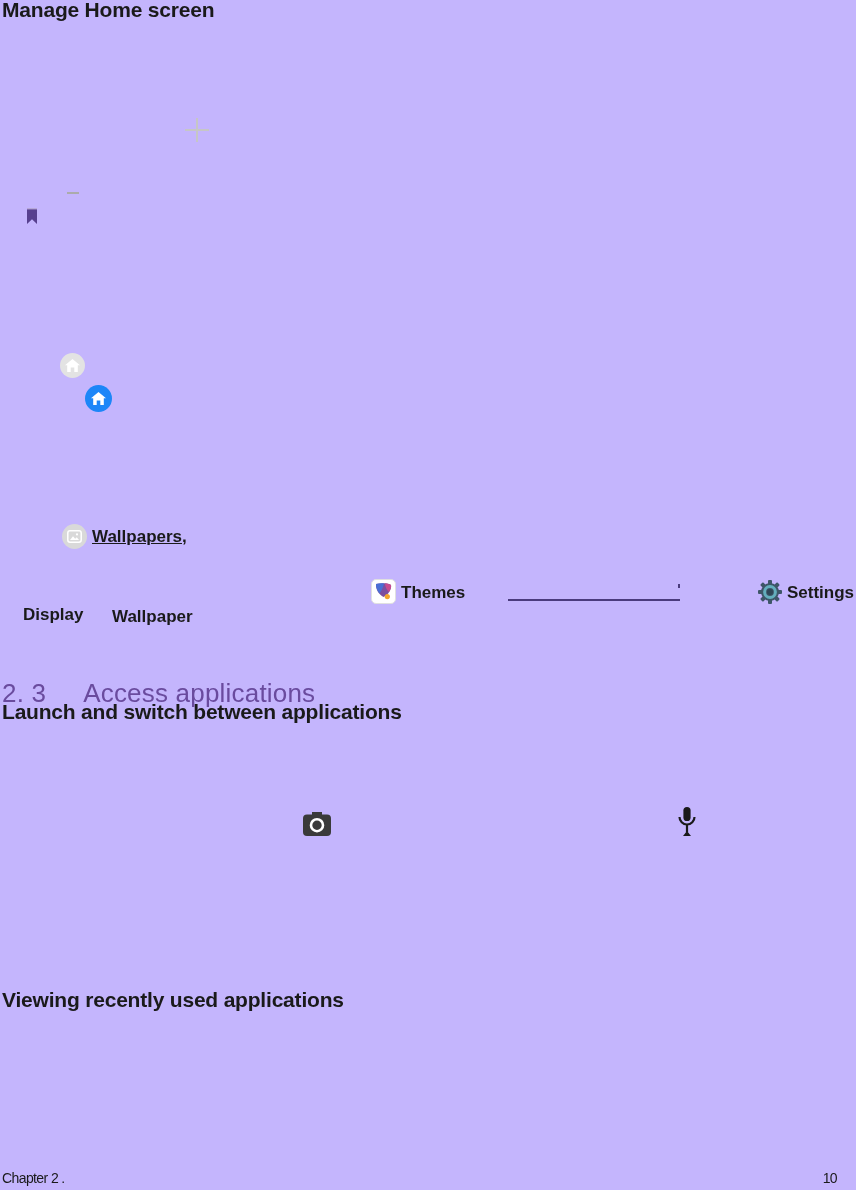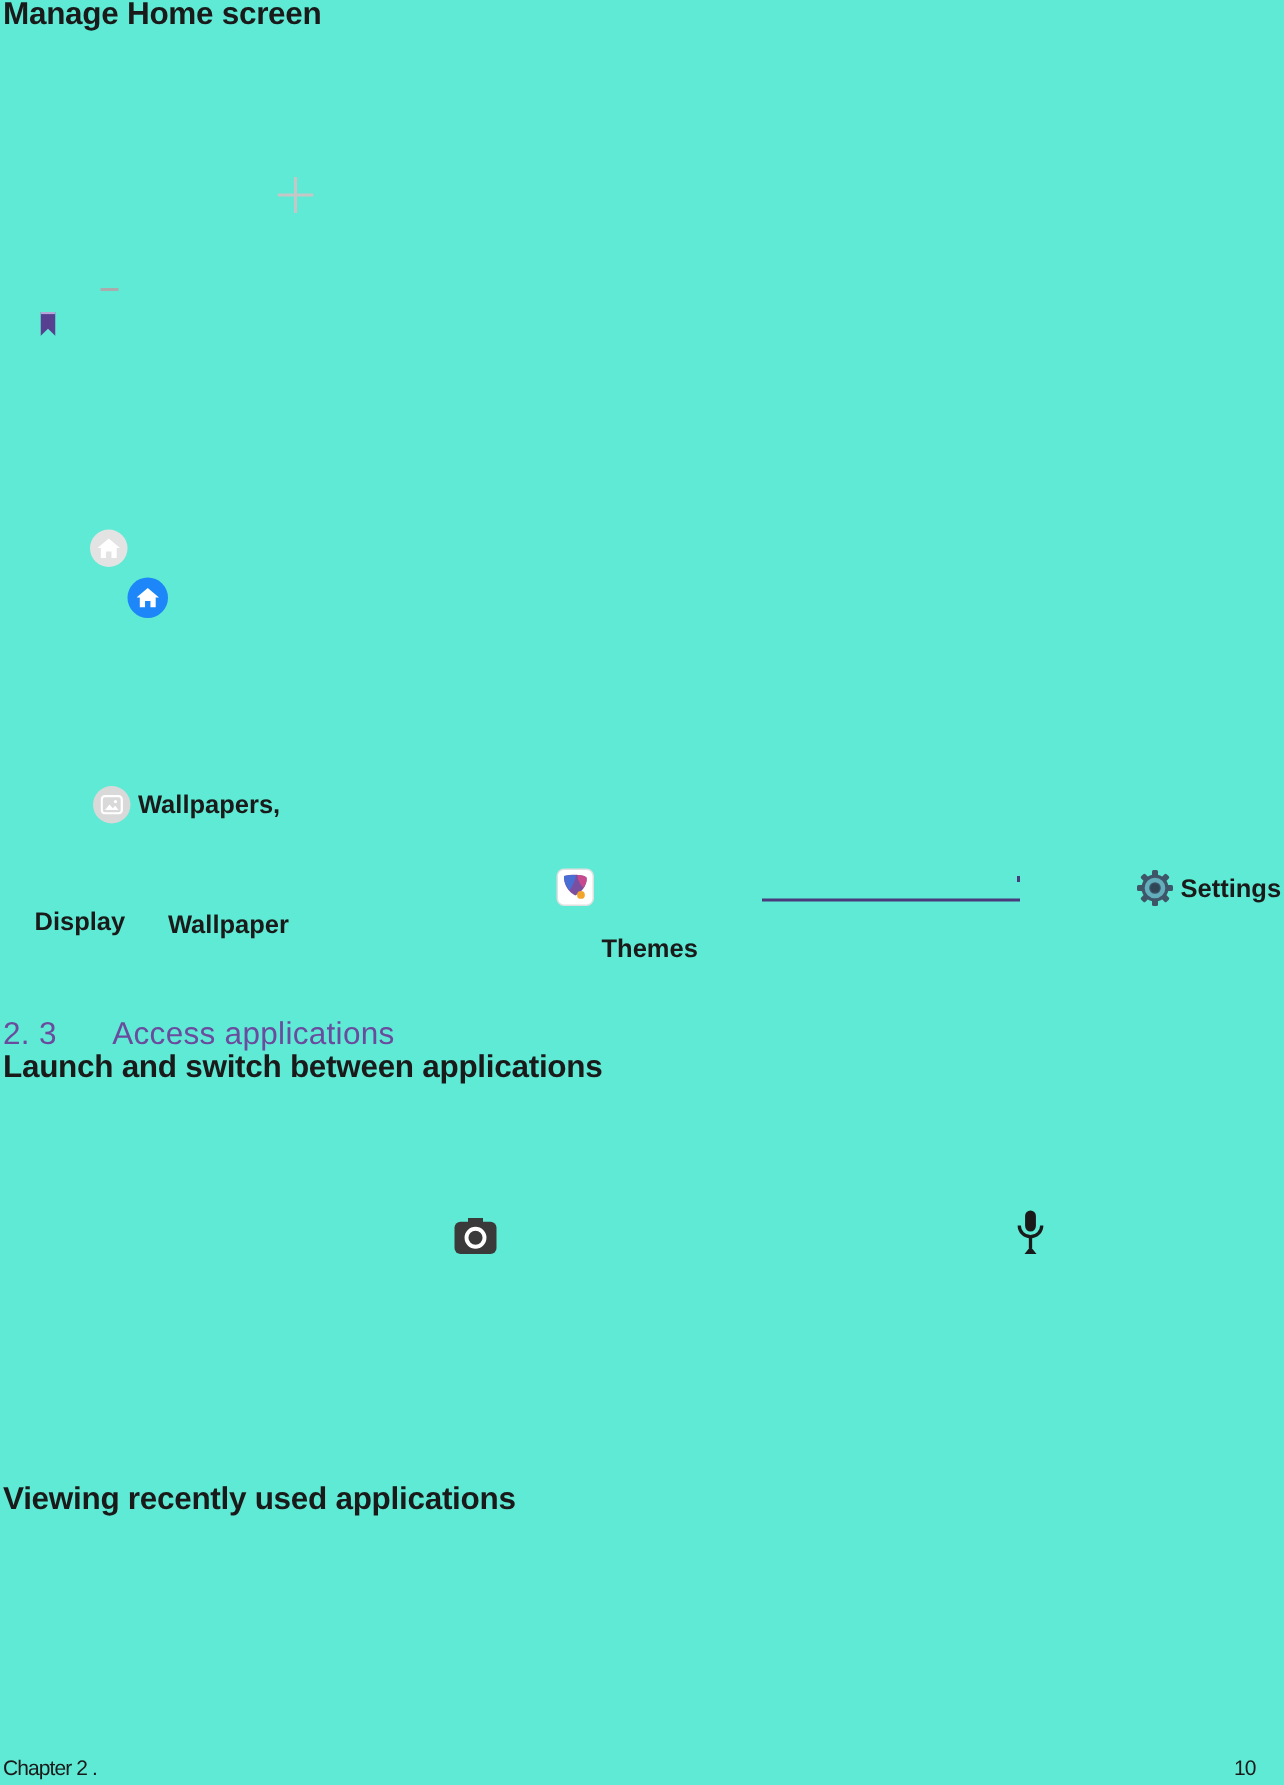--- a/index.html
+++ b/index.html
@@ -1,33 +1,33 @@
 <!DOCTYPE html>
 <html><head>
 <meta charset="utf-8">
 <style>
   html,body{margin:0;padding:0;background:#fff;}
   #page{
     position:relative;
     width:856px;height:1190px;
-    background:#5eead4;
+    background:#c4b5fd;
     font-family:"Liberation Sans", sans-serif;
     color:#1f1f1f;
     overflow:hidden;
   }
   .abs{position:absolute;}
   .h1{
     font-size:21px;font-weight:700;color:#1a1a1a;
     letter-spacing:-0.2px;white-space:nowrap;
   }
   .inline-bold{
     font-size:17px;font-weight:700;color:#1a1a1a;white-space:nowrap;
   }
   .purple-heading{
-    font-size:21px;font-weight:400;color:#6a4b9e;white-space:nowrap;
+    font-size:26px;font-weight:400;color:#6a4b9e;white-space:nowrap;
     letter-spacing:0.2px;
   }
   .purple-heading .num{margin-right:37px;}
   .footer-text{
     font-size:14px;font-weight:400;color:#1a1a1a;letter-spacing:-0.6px;
     white-space:nowrap;
   }
   .circle-icon{
     border-radius:50%;
     display:flex;align-items:center;justify-content:center;
@@ -81,31 +81,31 @@
   </div>
 
 
   <div class="abs circle-icon" style="left:62px;top:524px;width:25px;height:25px;background:#d9d9d9;">
     <svg width="15" height="13" viewBox="0 0 15 13">
       <rect x="0.8" y="0.8" width="13.4" height="11.4" rx="2.2" fill="none" stroke="#ffffff" stroke-width="1.5"></rect>
       <path d="M3 10 L6 6.3 L8.2 8.8 L9.8 7.2 L12 10 Z" fill="#ffffff"></path>
       <circle cx="10" cy="4.4" r="1.1" fill="#ffffff"></circle>
     </svg>
   </div>
-  <div class="abs inline-bold" style="left:92px;top:527px;">Wallpapers,</div>
+  <div class="abs inline-bold" style="left:92px;top:527px;text-decoration:underline;">Wallpapers,</div>
 
   <div class="abs app-square" style="left:371px;top:579px;">
     <svg width="19" height="19" viewBox="0 0 19 19">
       <path d="M2 2 C8 0.5 15 1 17 3 C18 7 14 13 9.5 15 C5 13 1.5 7 2 2 Z" fill="#7b4fa0"></path>
       <path d="M2 2 C5 1.2 8 1 10 1.6 C9 6 7 10 5.5 11.5 C3 8.5 1.7 5 2 2 Z" fill="#4a6fd4"></path>
       <path d="M11 1.4 C13.8 1.4 16.2 2 17 3 C17.4 5 16.5 7.6 15 10 C12.8 8 11 4.5 11 1.4 Z" fill="#c84a8e"></path>
       <circle cx="13.3" cy="14.6" r="2.6" fill="#f3a52b"></circle>
     </svg>
   </div>
-  <div class="abs inline-bold" style="left:401px;top:583px;margin-top:40px;">Themes</div>
+  <div class="abs inline-bold" style="left:401px;top:583px;">Themes</div>
 
   <div class="abs underline-rule" style="left:508px;top:599px;width:172px;"></div>
   <div class="abs tick" style="left:678px;top:584px;"></div>
 
   <div class="abs" style="left:758px;top:580px;">
     <svg width="24" height="24" viewBox="0 0 24 24">
       <g fill="#3e5668">
         <rect x="10" y="0" width="4" height="6" rx="1"></rect>
         <rect x="10" y="18" width="4" height="6" rx="1"></rect>
         <rect x="0" y="10" width="6" height="4" rx="1"></rect>

